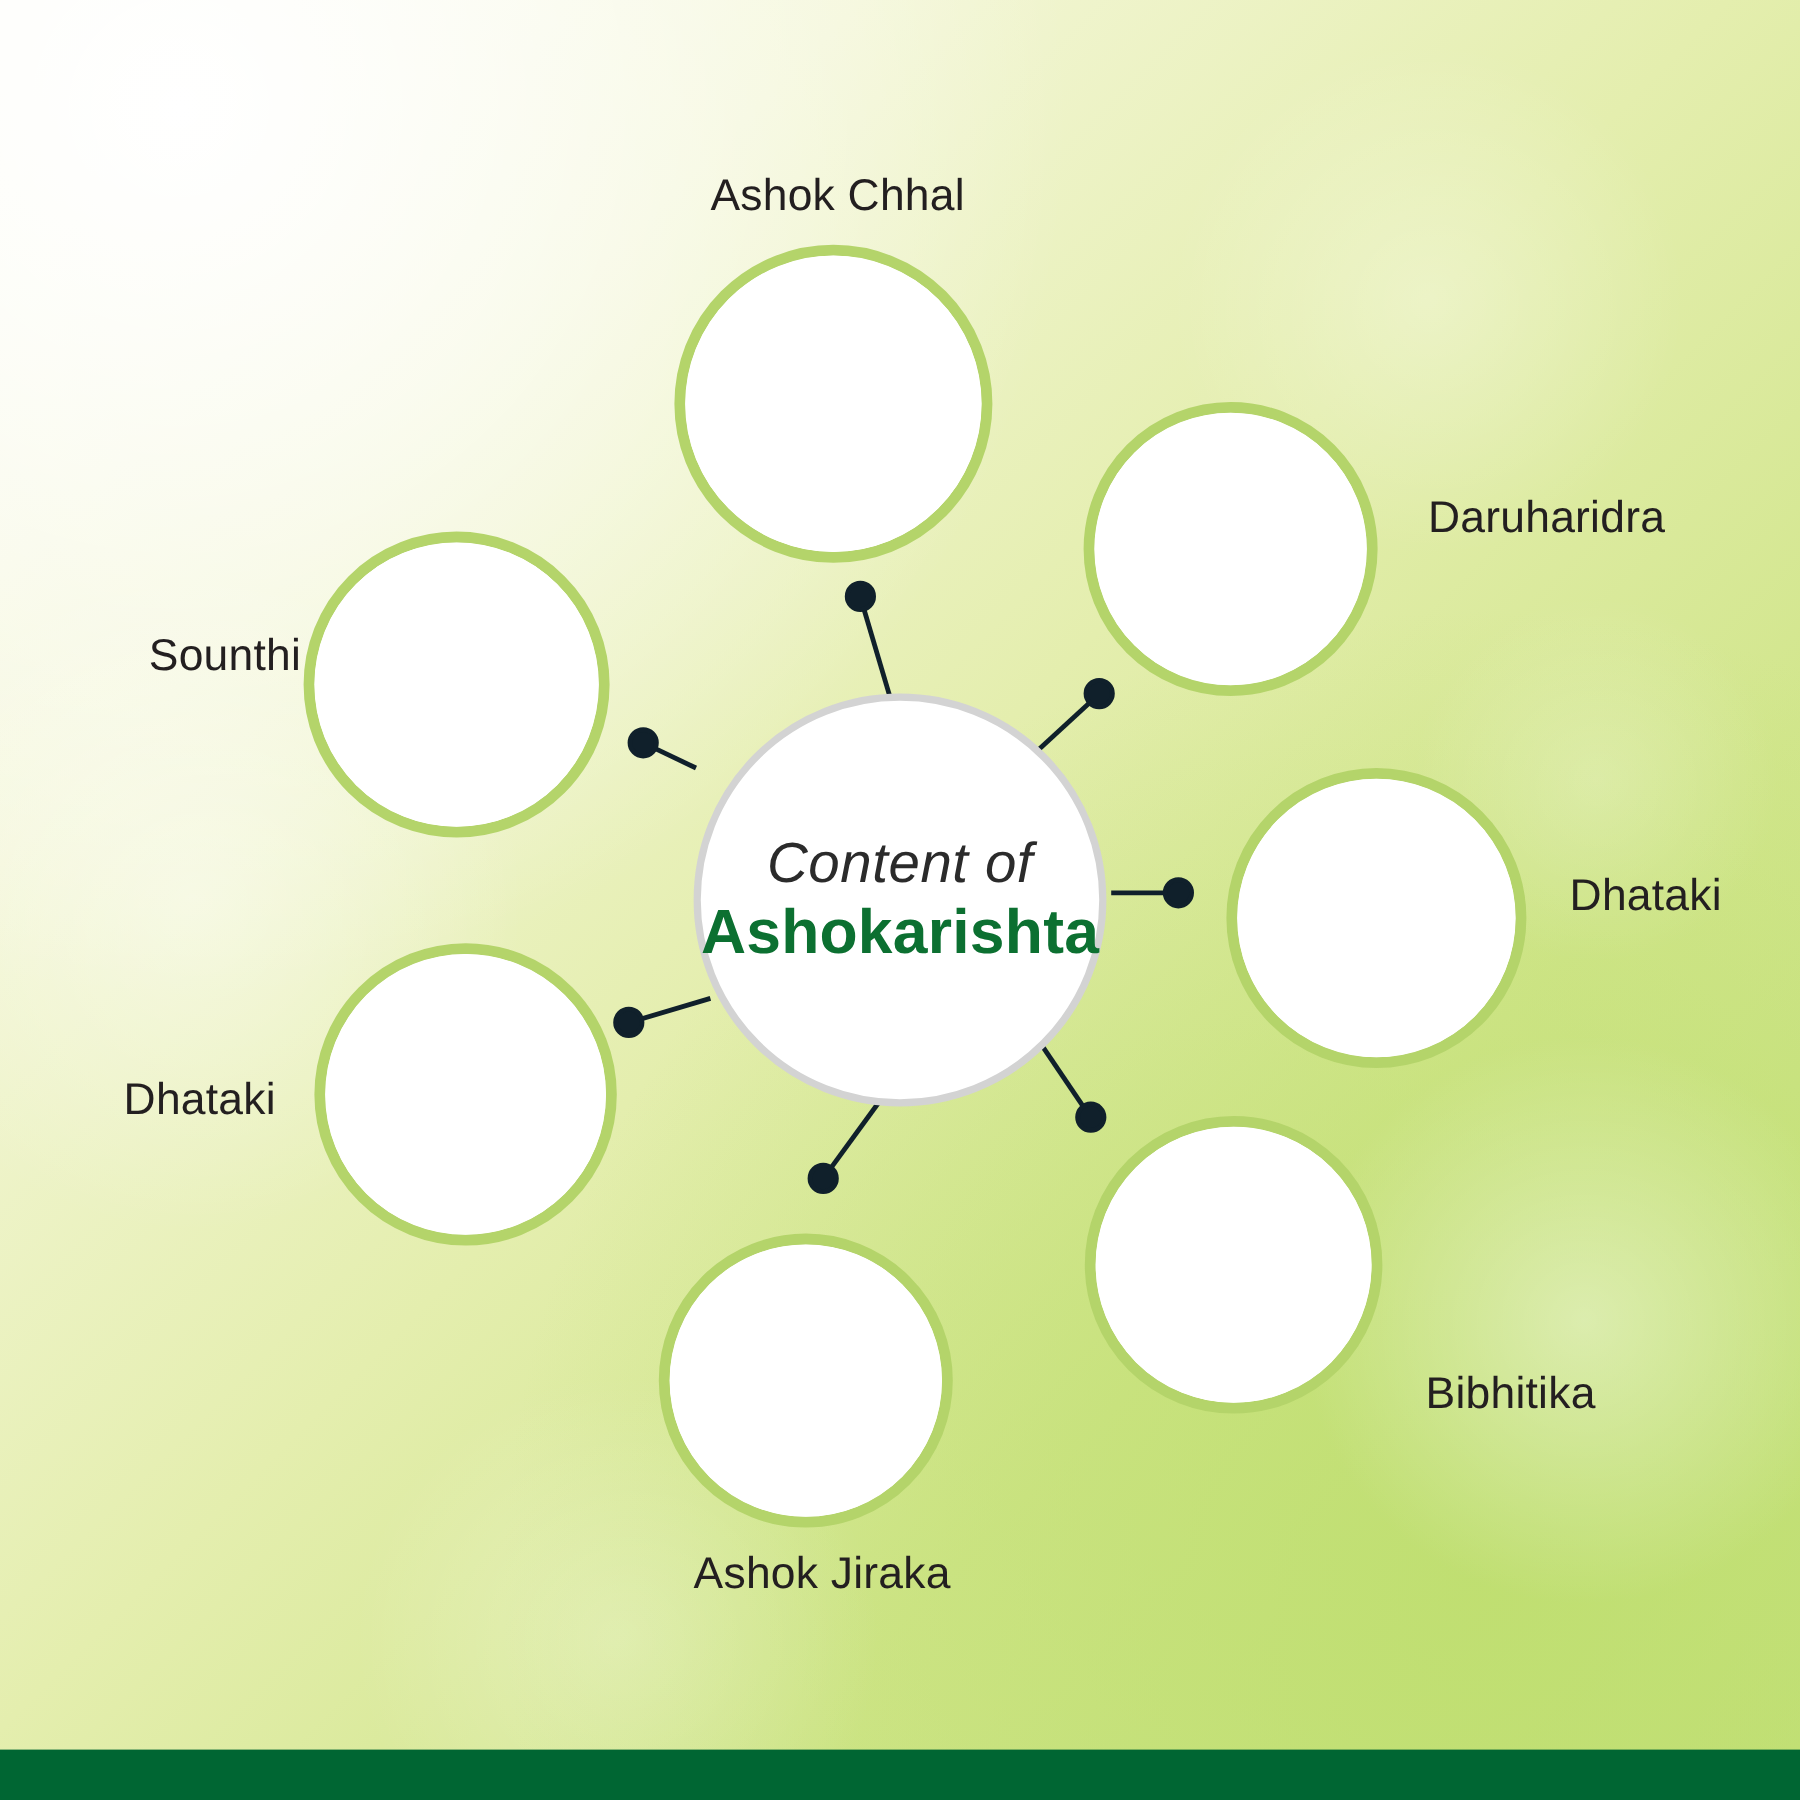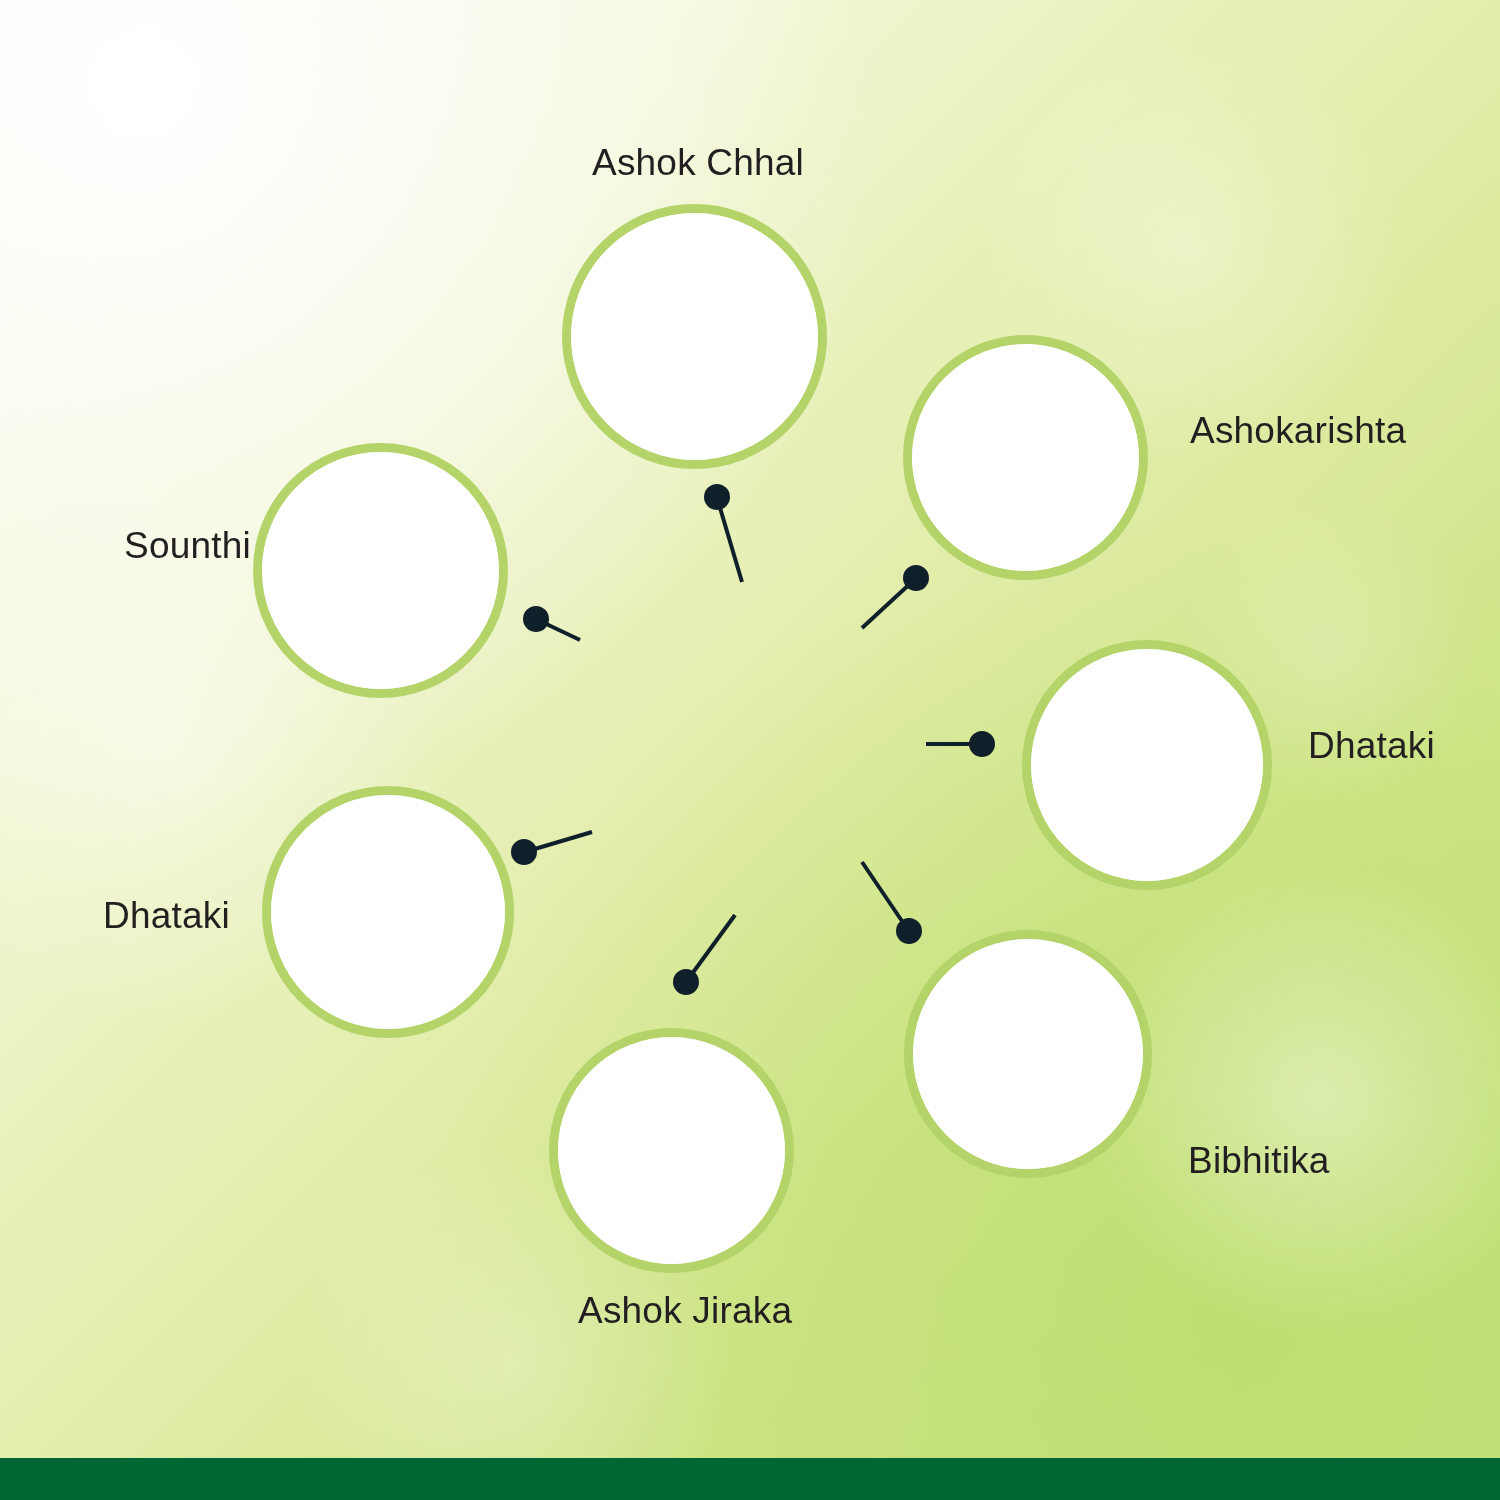--- a/index.html
+++ b/index.html
@@ -240,21 +240,21 @@
   </svg>
 
   <div class="node" style="left:562px; top:204px; width:265px; height:265px;">
     <div class="photo tex-bark"></div>
   </div>
   <div class="label" style="left:592px; top:142px;">Ashok Chhal</div>
 
   <div class="node" style="left:903px; top:335px; width:245px; height:245px;">
     <div class="photo tex-turmericbark"></div>
   </div>
-  <div class="label" style="left:1190px; top:410px;">Ashokarishta</div>
+  <div class="label" style="left:1190px; top:410px;">Daruharidra</div>
 
   <div class="node" style="left:1022px; top:640px; width:250px; height:250px;">
     <div class="photo tex-haritaki"></div>
   </div>
   <div class="label" style="left:1308px; top:725px;">Dhataki</div>
 
   <div class="node" style="left:904px; top:930px; width:248px; height:248px;">
     <div class="photo tex-bibhitika"></div>
   </div>
   <div class="label" style="left:1188px; top:1140px;">Bibhitika</div>
@@ -267,15 +267,19 @@
   <div class="node" style="left:262px; top:786px; width:252px; height:252px;">
     <div class="photo tex-dhataki"></div>
   </div>
   <div class="label" style="left:103px; top:895px;">Dhataki</div>
 
   <div class="node" style="left:253px; top:443px; width:255px; height:255px;">
     <div class="photo tex-ginger"></div>
   </div>
   <div class="label" style="left:80px; top:525px;margin-left:44px;">Sounthi</div>
 
+  <div id="center-hub">
+    <div class="line1">Content of</div>
+    <div class="line2">Ashokarishta</div>
+  </div>
 
   <div id="bottom-bar"></div>
 </div>
 
 </body></html>

